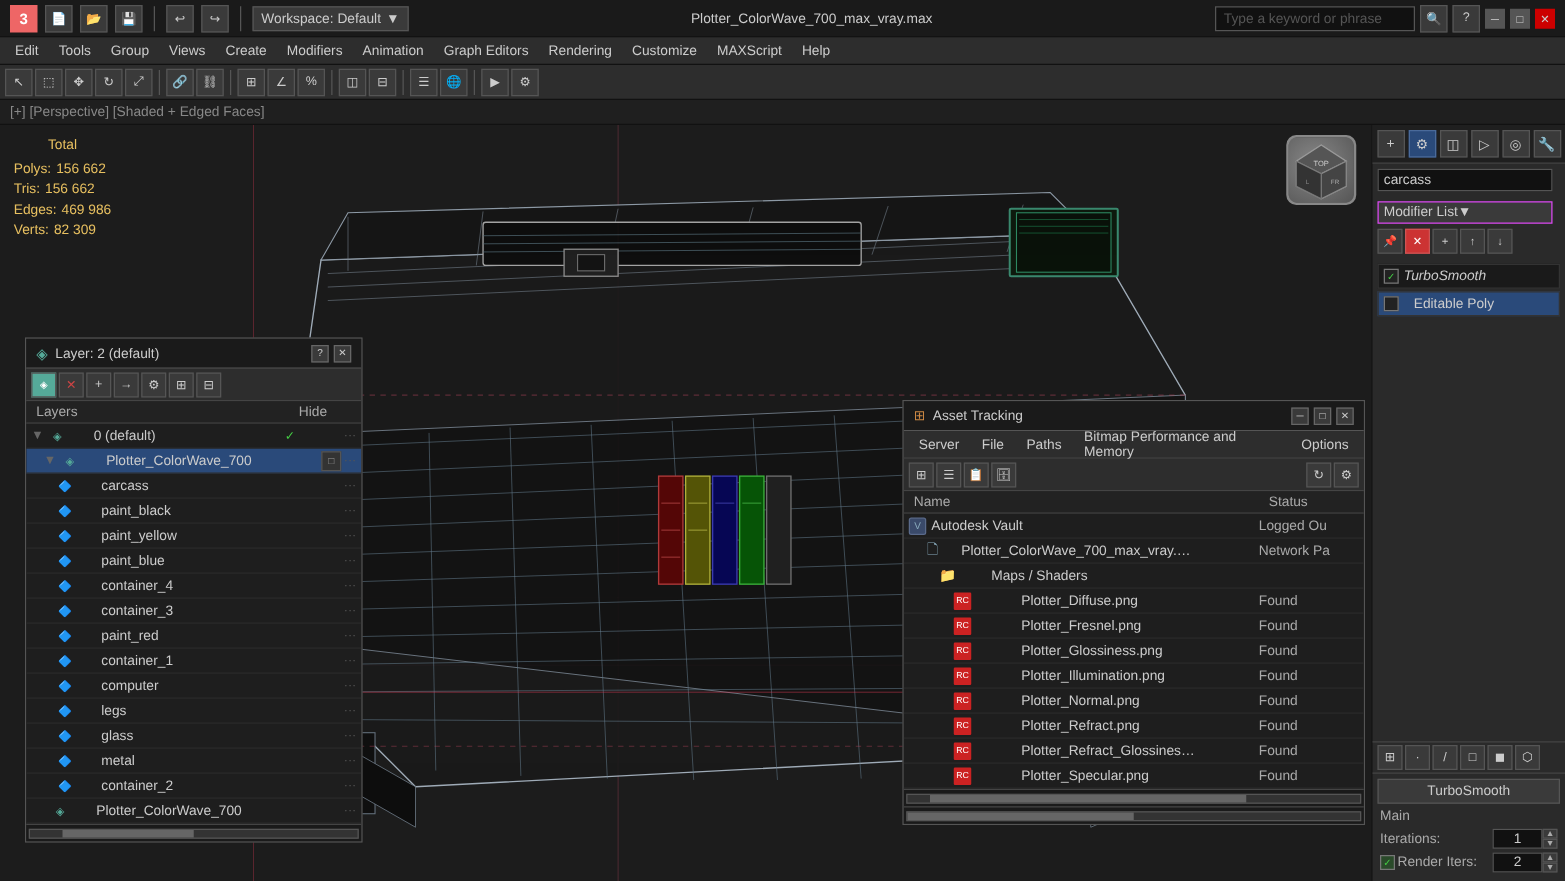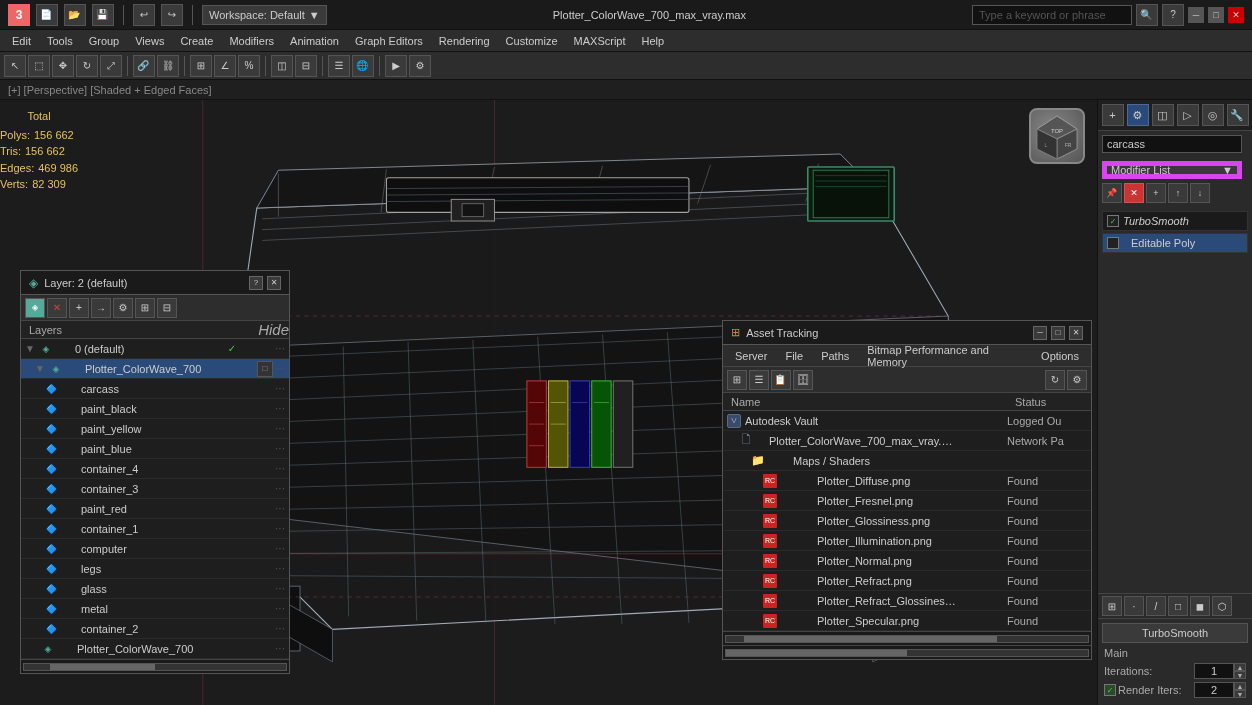--- a/index.html
+++ b/index.html
@@ -128,21 +128,21 @@
     .viewport-bg {
       position: absolute;
       top: 0; left: 0; right: 0; bottom: 0;
       background: #1c1c1c;
     }
 
     
     #stats-overlay {
       position: absolute;
       top: 8px;
-      left: 0;
+      left: 11px;
       color: #e8c060;
       font-size: 11px;
       font-family: Arial, sans-serif;
       line-height: 1.5;
     }
 
     
     #right-panel {
       width: 155px;
       background: #2a2a2a;
@@ -160,27 +160,27 @@
       color: #ccc;
       font-size: 11px;
       padding: 0 4px;
       margin-bottom: 4px;
     }
 
     .modifier-list-header {
       width: 140px;
       height: 18px;
       background: #3a3a3a;
-      border: 5px solid #d946ef;
+      border: 1px solid #d946ef;
       color: #ccc;
       font-size: 11px;
       padding: 0 4px;
       display: flex;
       align-items: center;
-      justify-content: space-between;
+      justify-content: flex-start;
     }
 
     
     #modifier-stack {
       width: 100%;
       padding: 4px;
       flex: 1;
       overflow-y: auto;
     }
     .modifier-item {
@@ -343,24 +343,23 @@
       align-items: center;
     }
     .col-name {
       flex: 1;
       padding-left: 8px;
       font-size: 11px;
       color: #aaa;
     }
     .col-hide {
       width: 50px;
-      text-align: right;
-      font-size: 15px;
+      text-align: left;
+      font-size: 11px;
       color: #aaa;
-      font-style: italic;
     }
     .layer-list {
       max-height: 320px;
       overflow-y: auto;
       background: #1e1e1e;
     }
     .layer-item {
       display: flex;
       align-items: center;
       height: 20px;

